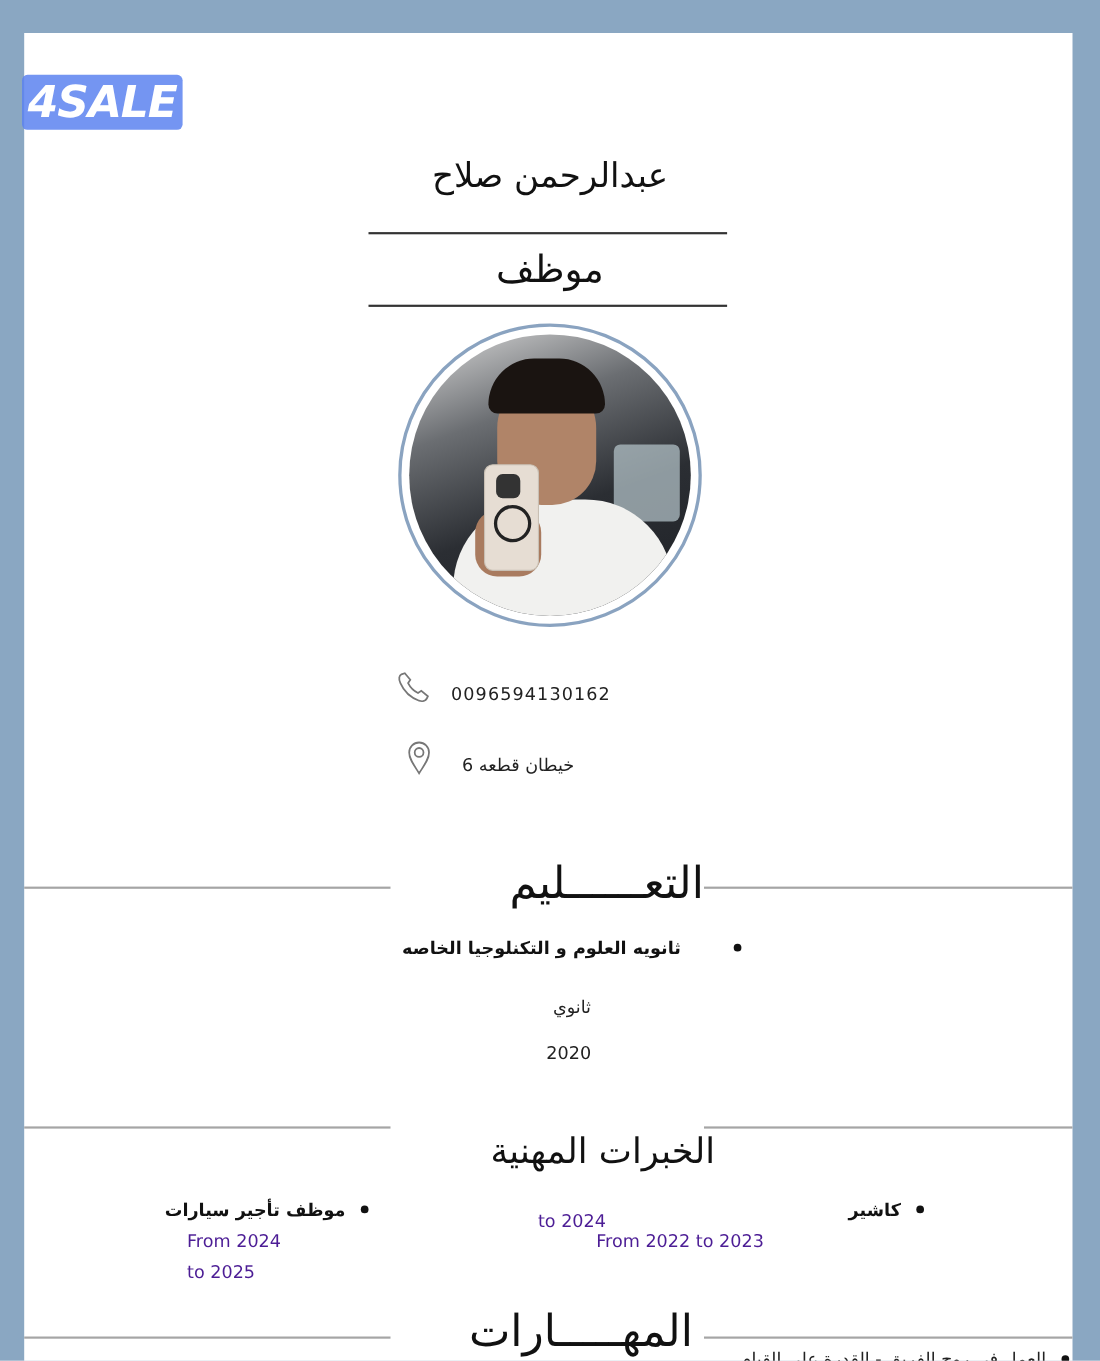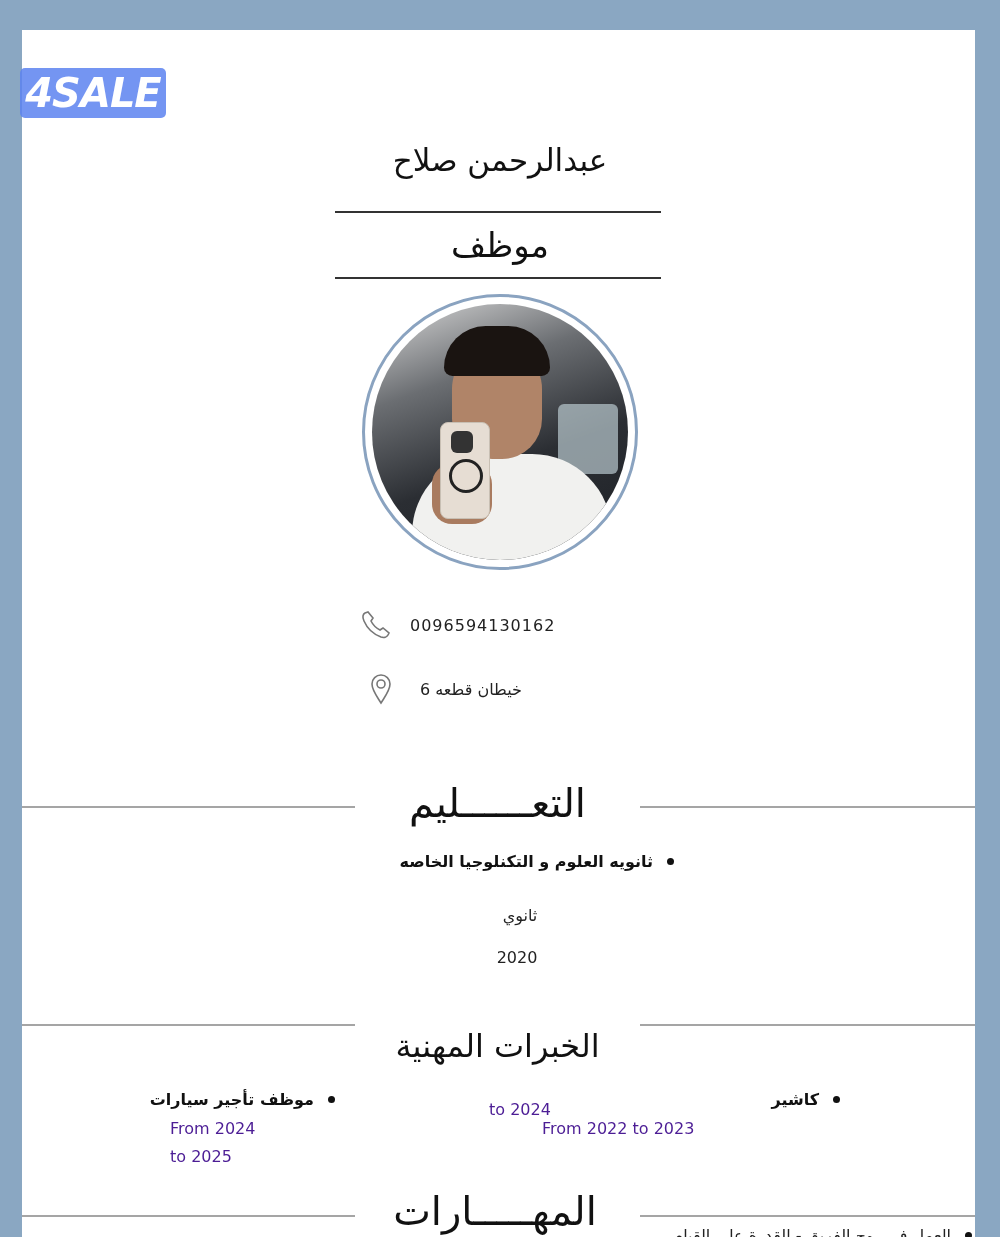--- a/index.html
+++ b/index.html
@@ -63,26 +63,26 @@
       background: #333; border-radius: 6px;
     }
     .avatar-inner .phone .ring {
       position: absolute; left: 8px; top: 36px; width: 28px; height: 28px;
       border: 3px solid #222; border-radius: 50%;
     }
     .avatar-inner .hand {
       position: absolute; left: 60px; top: 160px; width: 60px; height: 60px;
       background: #a97b5f; border-radius: 20px;
     }
-    .contact-row { position: absolute; display: flex; align-items: center; }
+    .contact-row { position: absolute; display: flex; align-items: flex-end; }
     .contact-text { font-size: 16px; color: #222; letter-spacing: 1px; }
     .icon svg { display: block; }
     .section-line { position: absolute; height: 1.5px; background: #a5a5a5; }
     .section-title {
-      position: absolute; text-align: center; font-size: 40px; color: #111; font-weight: normal;
+      position: absolute; text-align: right; font-size: 40px; color: #111; font-weight: normal;
     }
     .bullet-item { position: absolute; display: flex; align-items: center; direction: rtl; }
     .bullet-dot { width: 7px; height: 7px; border-radius: 50%; background: #111; margin-left: 14px; }
     .bold-text { font-weight: bold; font-size: 16px; color: #111; }
     .plain-text { position: absolute; font-size: 16px; color: #222; }
     .job-col { position: absolute; }
     .job-title { display: flex; align-items: center; direction: rtl; justify-content: flex-start; }
     .job-dates { font-size: 16px; color: #4c1d95; line-height: 28px; margin-top: 6px; }
   </style>
 </head>
@@ -127,21 +127,21 @@
       <circle cx="11" cy="11" r="4"></circle>
     </svg>
   </span>
   <span class="contact-text" style="direction:rtl;">خيطان قطعه 6</span>
 </div>
 
 <div class="section-line" style="left:22px; top:806px; width:333px;"></div>
 <div class="section-line" style="left:640px; top:806px; width:335px;"></div>
 <div class="section-title" style="left:355px; width:285px; top:780px;">التعــــــليم</div>
 
-<div class="bullet-item" style="right:326px; top:852px;">
+<div class="bullet-item" style="right:326px; top:852px;gap:34px;">
   <span class="bullet-dot"></span>
   <span class="bold-text">ثانويه العلوم و التكنلوجيا الخاصه</span>
 </div>
 <div class="plain-text" style="left:0; width:1040px; text-align:center; top:906px;">ثانوي</div>
 <div class="plain-text" style="left:0; width:1034px; text-align:center; top:948px;">2020</div>
 
 <div class="section-line" style="left:22px; top:1024px; width:333px;"></div>
 <div class="section-line" style="left:640px; top:1024px; width:335px;"></div>
 <div class="section-title" style="left:345px; width:305px; top:1027px; font-size:32px;">الخبرات المهنية</div>
 

